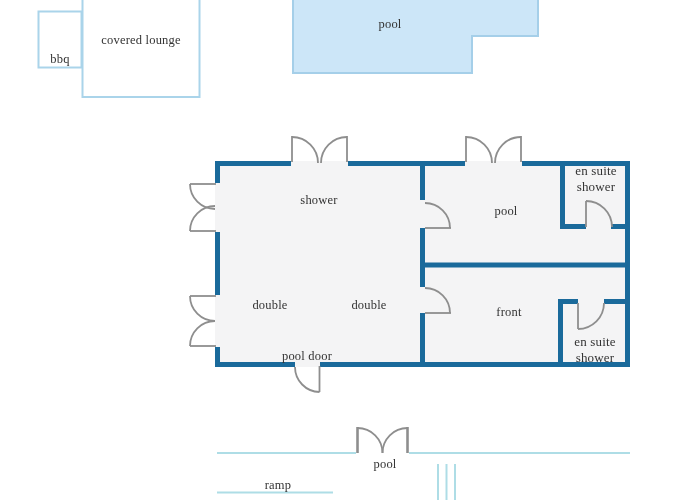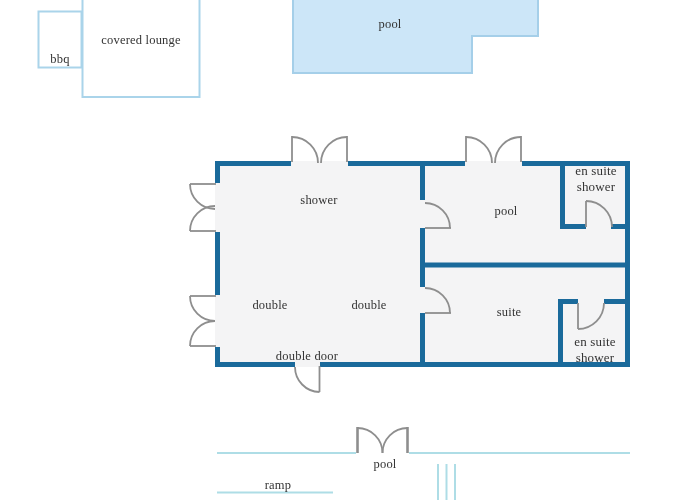--- a/index.html
+++ b/index.html
@@ -142,19 +142,19 @@
     </g>
   </svg>
 
   <div class="lbl" style="left:60px;top:59px">bbq</div>
   <div class="lbl" style="left:141px;top:40px">covered lounge</div>
   <div class="lbl" style="left:390px;top:24px">pool</div>
   <div class="lbl" style="left:319px;top:200px">shower</div>
   <div class="lbl" style="left:506px;top:211px">pool</div>
   <div class="lbl" style="left:270px;top:305px">double</div>
   <div class="lbl" style="left:369px;top:305px">double</div>
-  <div class="lbl" style="left:509px;top:312px">suite</div>
-  <div class="lbl" style="left:307px;top:356px">double door</div>
+  <div class="lbl" style="left:509px;top:312px">front</div>
+  <div class="lbl" style="left:307px;top:356px">pool door</div>
   <div class="lbl wrap" style="left:596px;top:179px">en suite shower</div>
   <div class="lbl wrap" style="left:595px;top:350px">en suite shower</div>
   <div class="lbl" style="left:385px;top:464px">pool</div>
   <div class="lbl" style="left:278px;top:485px">ramp</div>
 </div>
 
 </body></html>

